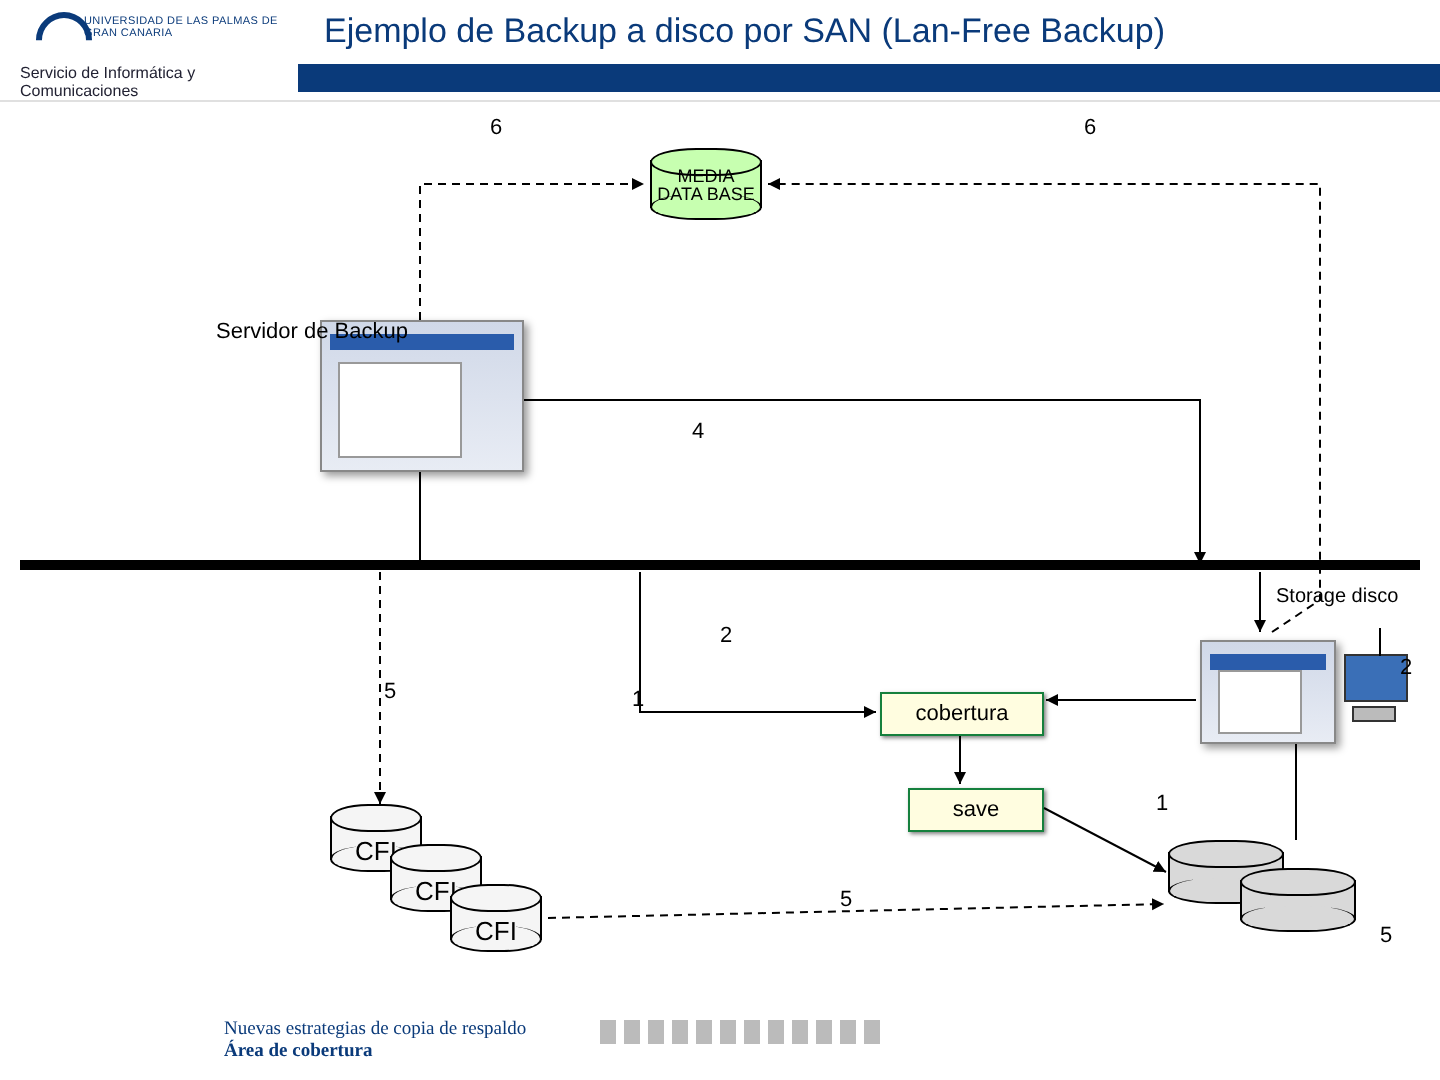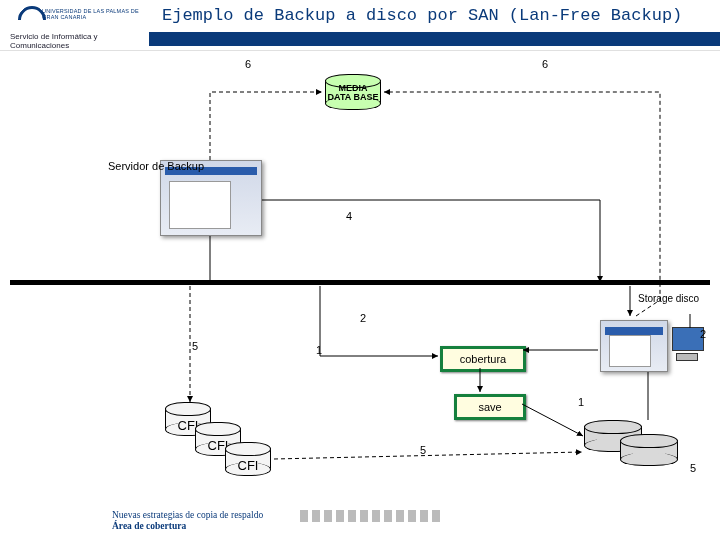--- a/index.html
+++ b/index.html
@@ -49,21 +49,21 @@
     font-size:8px;
     color:#223;
   }
   .title-bar {
     position: absolute;
     left: 152px; top: 0; right: 0;
     height: 30px;
     padding: 6px 10px 0 10px;
     font-size: 17px;
     color: #0a3a7a;
-    font-family: Liberation Mono, monospace;
+    font-family: Liberation Sans, sans-serif;
   }
   .title-underbar {
     position: absolute;
     left: 149px; right: 0; top: 32px;
     height: 14px;
     background: #0a3a7a;
   }
   .canvas {
     position: absolute;
     top: 50px; left: 0; right: 0; bottom: 30px;
@@ -155,21 +155,21 @@
     border:1px solid #333;
   }
   .lbl {
     position:absolute;
     font-size:11px;
     white-space:nowrap;
   }
   .box {
     position:absolute;
     background:#fffde0;
-    border:3px solid #15803d;
+    border:1px solid #15803d;
     font-size:11px;
     text-align:center;
     display:flex;
     align-items:center;
     justify-content:center;
     box-shadow:1px 1px 2px rgba(0,0,0,.5);
   }
   .footer {
     position:absolute;
     left:0; right:0; bottom:2px;
@@ -217,21 +217,21 @@
 </div>
 
 <div class="canvas">
 
   <div class="san-bar"></div>
 
   <div class="cylinder cyl-green" style="left:325px; top:24px;">
     <div class="cyl-body"></div>
       <div class="cyl-bot"></div>
       <div class="cyl-top"></div>
-    <div class="cyl-label" style="white-space:pre-line;font-weight:bold;">MEDIA
+    <div class="cyl-label" style="white-space:pre-line;">MEDIA
 DATA BASE</div>
   </div>
 
   <div class="screenshot-box" style="left:160px; top:110px;"></div>
   <div class="lbl" style="left:108px; top:110px; text-align:right;">Servidor
 de Backup</div>
 
   <div class="lbl" style="left:638px; top:243px; font-size:10px;">Storage disco</div>
 
   <div class="screenshot-box small" style="left:600px; top:270px;"></div>

